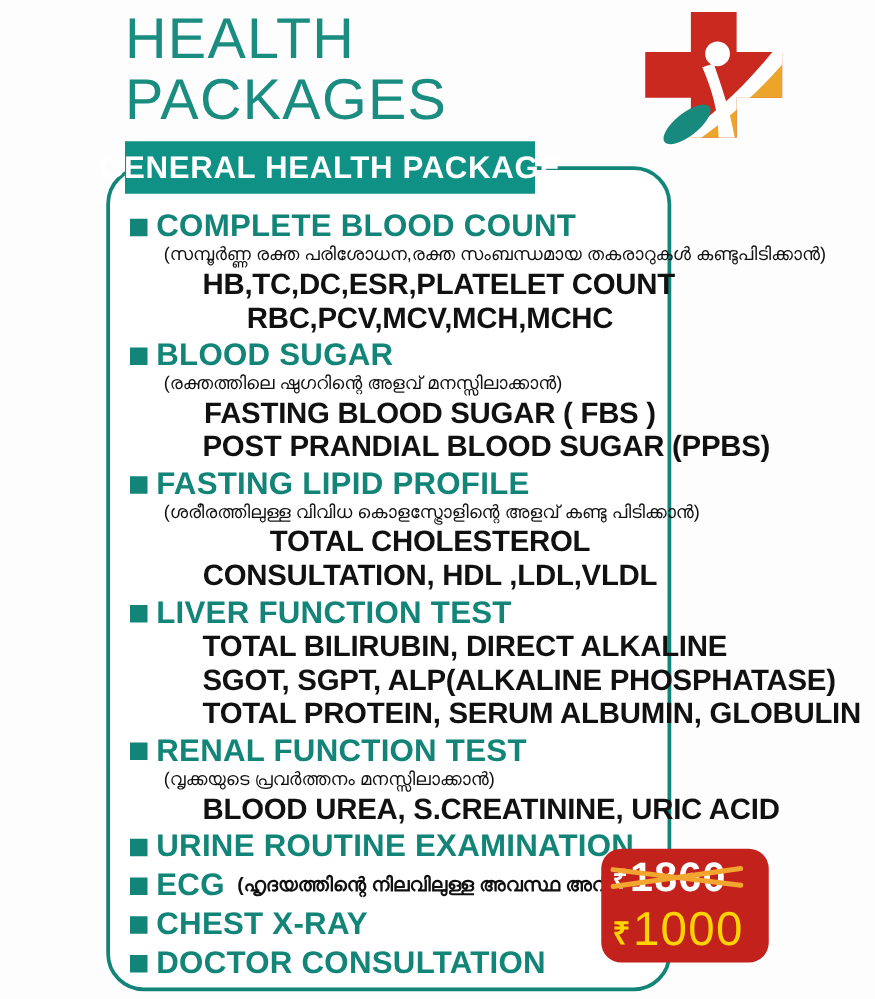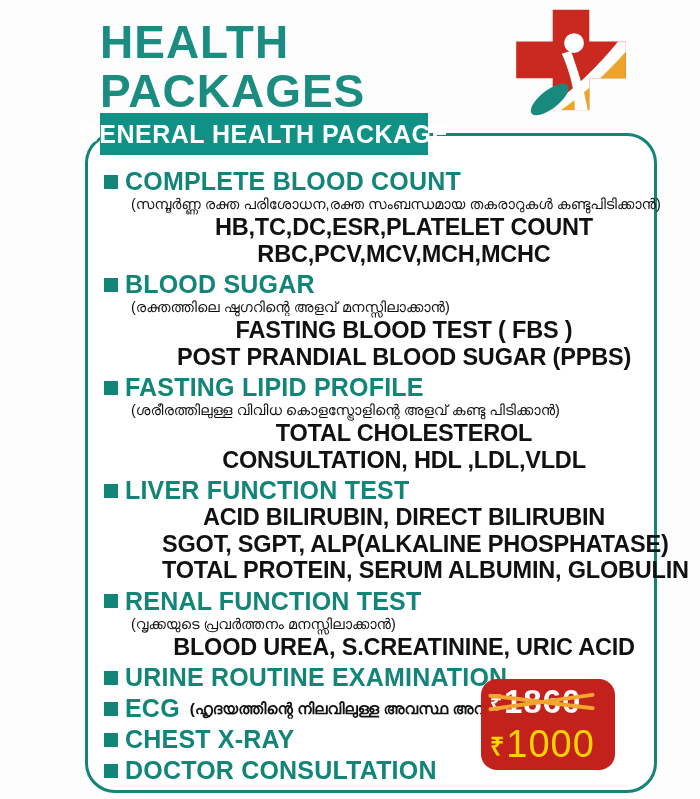--- a/index.html
+++ b/index.html
@@ -1,32 +1,32 @@
 <!DOCTYPE html>
 <html><head>
 <meta charset="utf-8">
 <style>
   html,body{margin:0;padding:0;}
   body{
     width:700px;height:799px;position:relative;background:#fdfdfd;
     font-family:"Liberation Sans", sans-serif;overflow:hidden;
   }
   .page-title{
-    position:absolute;left:100px;top:18px;
-    color:#1b8c80;font-size:46px;font-weight:bold;line-height:49px;letter-spacing:1px;
+    position:absolute;left:100px;top:6px;
+    color:#1b8c80;font-size:46px;font-weight:normal;line-height:49px;letter-spacing:1px;
   }
   .logo{position:absolute;left:492px;top:8px;width:158px;height:122px;}
   .banner{
     position:absolute;left:100px;top:113px;width:328px;height:42px;
     background:#0f9185;color:#ffffff;z-index:2;
     display:flex;align-items:center;justify-content:center;
     font-size:25px;font-weight:bold;letter-spacing:0.5px;white-space:nowrap;
   }
   .content-box{
-    position:absolute;left:85px;top:133px;width:572px;height:660px;
+    position:absolute;left:85px;top:133px;width:452px;height:660px;
     border:3px solid #128578;border-radius:30px;box-sizing:border-box;
     background:#fff;padding:32px 8px 8px 16px;
   }
   .sec{margin-bottom:4px;}
   .sec-head{display:flex;align-items:center;}
   .bullet{width:14px;height:14px;background:#128578;flex:none;margin-right:7px;}
   .sec-title{
     color:#128578;font-size:25px;font-weight:bold;line-height:27px;letter-spacing:0.2px;white-space:nowrap;
   }
   .sec-sub{
@@ -97,40 +97,40 @@
     <div class="sec-item">HB,TC,DC,ESR,PLATELET COUNT</div>
     <div class="sec-item">RBC,PCV,MCV,MCH,MCHC</div>
   </div>
 
   <div class="sec">
     <div class="sec-head">
       <span class="bullet"></span>
       <span class="sec-title">BLOOD SUGAR</span>
     </div>
     <div class="sec-sub">(രക്തത്തിലെ ഷുഗറിന്റെ അളവ് മനസ്സിലാക്കാൻ)</div>
-    <div class="sec-item">FASTING BLOOD TEST ( FBS )</div>
+    <div class="sec-item">FASTING BLOOD SUGAR ( FBS )</div>
     <div class="sec-item">POST PRANDIAL BLOOD SUGAR (PPBS)</div>
   </div>
 
   <div class="sec">
     <div class="sec-head">
       <span class="bullet"></span>
       <span class="sec-title">FASTING LIPID PROFILE</span>
     </div>
     <div class="sec-sub">(ശരീരത്തിലുള്ള വിവിധ കൊളസ്ട്രോളിന്റെ അളവ് കണ്ടു പിടിക്കാൻ)</div>
     <div class="sec-item">TOTAL CHOLESTEROL</div>
     <div class="sec-item">CONSULTATION, HDL ,LDL,VLDL</div>
   </div>
 
   <div class="sec">
     <div class="sec-head">
       <span class="bullet"></span>
       <span class="sec-title">LIVER FUNCTION TEST</span>
     </div>
-    <div class="sec-item">ACID BILIRUBIN, DIRECT BILIRUBIN</div>
+    <div class="sec-item">TOTAL BILIRUBIN, DIRECT ALKALINE</div>
     <div class="sec-item">SGOT, SGPT, ALP(ALKALINE PHOSPHATASE)</div>
     <div class="sec-item">TOTAL PROTEIN, SERUM ALBUMIN, GLOBULIN</div>
   </div>
 
   <div class="sec">
     <div class="sec-head">
       <span class="bullet"></span>
       <span class="sec-title">RENAL FUNCTION TEST</span>
     </div>
     <div class="sec-sub">(വൃക്കയുടെ പ്രവർത്തനം മനസ്സിലാക്കാൻ)</div>

